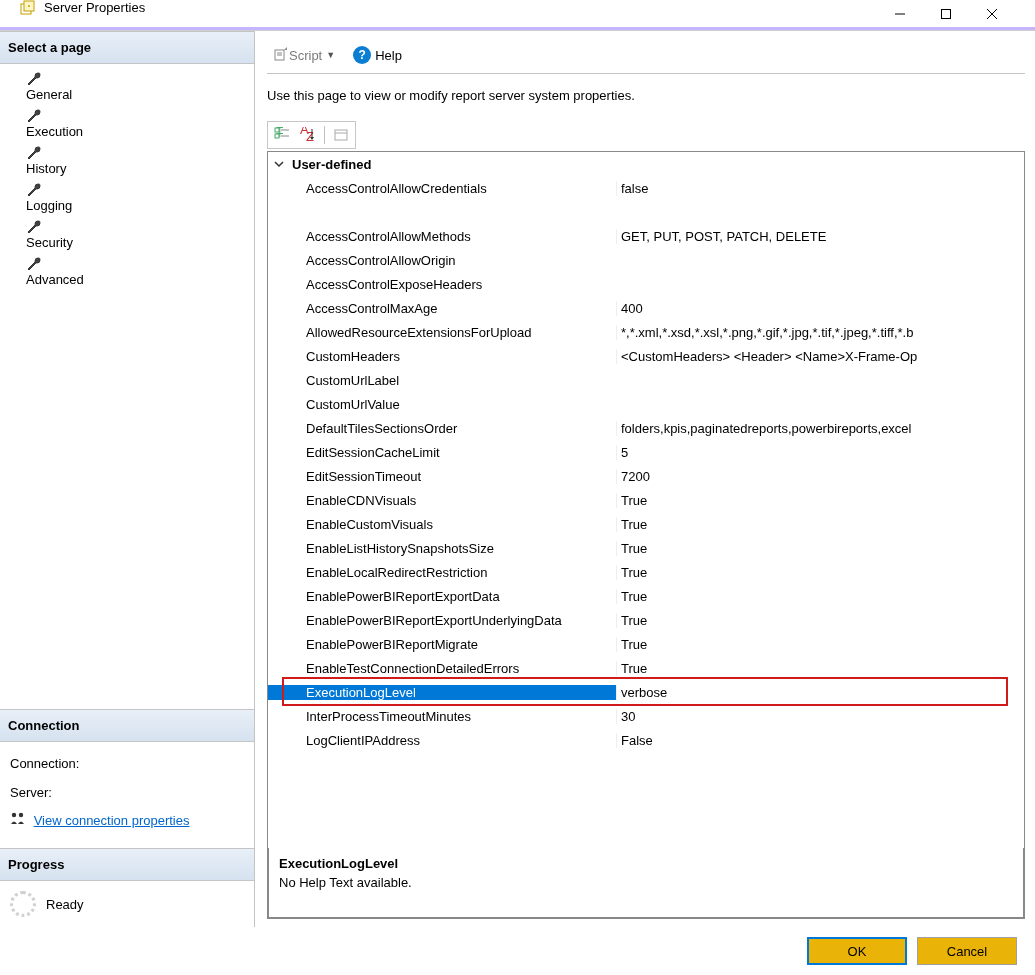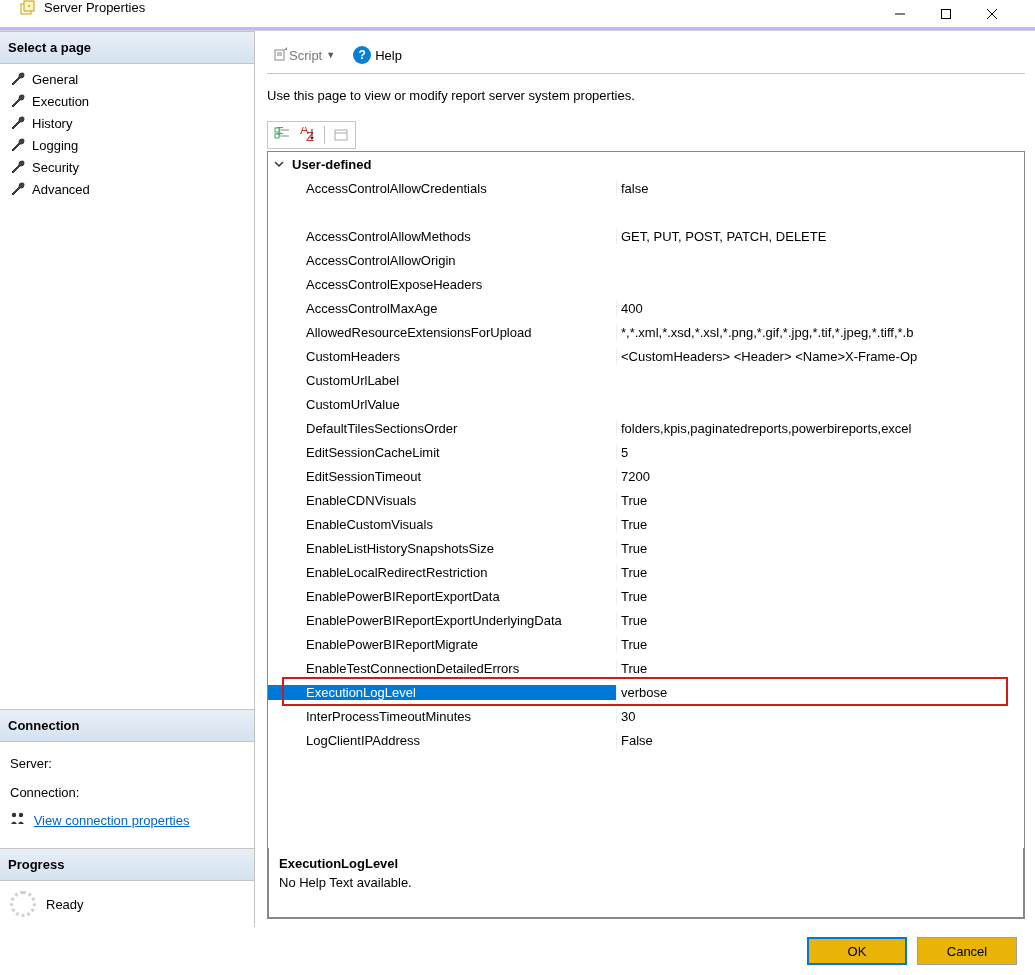--- a/index.html
+++ b/index.html
@@ -12,21 +12,21 @@
 .titlebar .winbtns { display: flex; gap: 0; }
 .titlebar .winbtn { width: 46px; height: 28px; display: flex; align-items: center; justify-content: center; cursor: pointer; }
 .titlebar .winbtn svg { width: 12px; height: 12px; }
 
 .content { display: flex; height: calc(100% - 30px - 48px); border-top: 1px solid #d0d0d0; }
 
 
 .sidebar { width: 255px; background: #fff; display: flex; flex-direction: column; border-right: 1px solid #c4c4c4; }
 .section-header { background: linear-gradient(#e8eff7, #d6e2f0); padding: 8px 8px; font-weight: bold; border-top: 1px solid #c4c4c4; border-bottom: 1px solid #c4c4c4; }
 .page-list { padding: 4px 0; }
-.page-item { display: flex; align-items: flex-end; padding: 3px 10px; cursor: pointer; }
+.page-item { display: flex; align-items: flex-start; padding: 3px 26px; cursor: pointer; flex-direction: column; }
 .page-item .wrench { width: 16px; height: 16px; margin-right: 6px; }
 .sidebar-spacer { flex: 1; }
 .conn-body { padding: 8px 10px 12px; line-height: 2.2; }
 .conn-body .link { color: #0066cc; text-decoration: underline; cursor: pointer; }
 .conn-body .people-icon { display:inline-block; vertical-align: middle; margin-right:4px; }
 .progress-body { padding: 10px; display:flex; align-items:center; }
 .spinner { width: 26px; height: 26px; border: 3px dotted #d0d0d0; border-radius:50%; margin-right:10px; }
 
 
 .main { flex: 1; padding: 8px 10px 8px 12px; display:flex; flex-direction:column; overflow:hidden; }
@@ -137,22 +137,22 @@
         <div class="page-item">
           <span class="wrench"><svg class="wrench-svg" viewBox="0 0 16 16">
               <path d="M12 2a3 3 0 0 0-3 3c0 .3.04.6.12.88L2 13l1 1 7.12-7.12c.28.08.58.12.88.12a3 3 0 0 0 3-3c0-.5-.12-1-.34-1.4L12 4.3 11.7 4l1.7-1.66C13 2.12 12.5 2 12 2z" fill="#444"></path>
             </svg></span>
           <span>Advanced</span>
         </div>
       </div>
     <div class="sidebar-spacer"></div>
     <div class="section-header">Connection</div>
     <div class="conn-body">
+      <div>Connection:</div>
       <div>Server:</div>
-      <div>Connection:</div>
       <div>
         <span class="people-icon"><svg width="16" height="14" viewBox="0 0 16 14">
               <circle cx="4" cy="4" r="2.2" fill="#333"></circle>
               <circle cx="11" cy="4" r="2.2" fill="#333"></circle>
               <path d="M1 13 Q4 8 7 13 Z" fill="#333"></path>
               <path d="M8 13 Q11 8 14 13 Z" fill="#333"></path>
             </svg></span>
         <span class="link">View connection properties</span>
       </div>
     </div>

